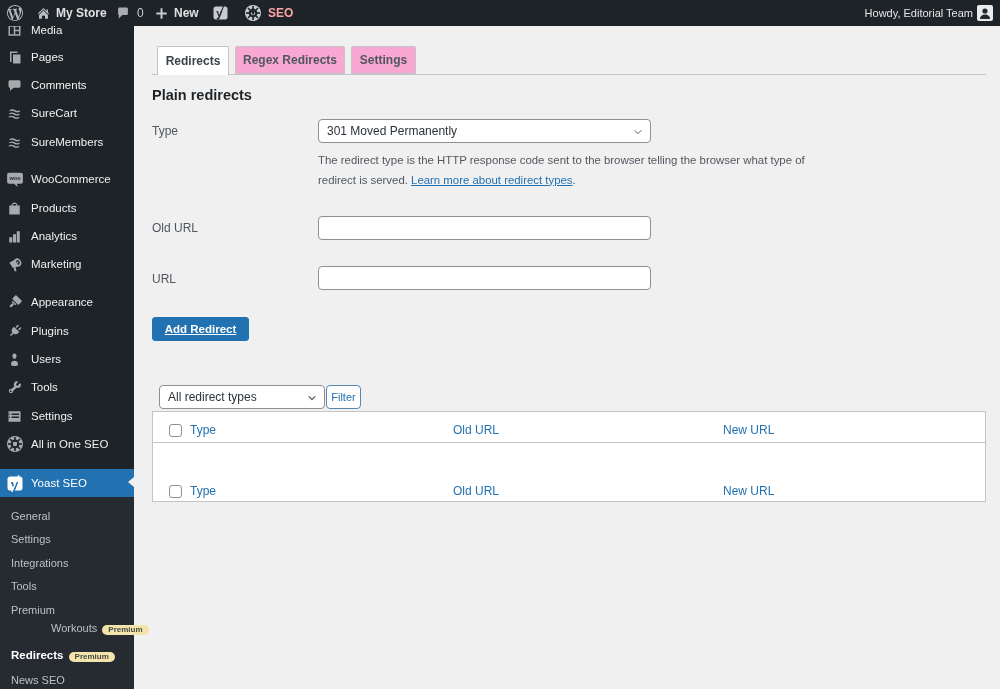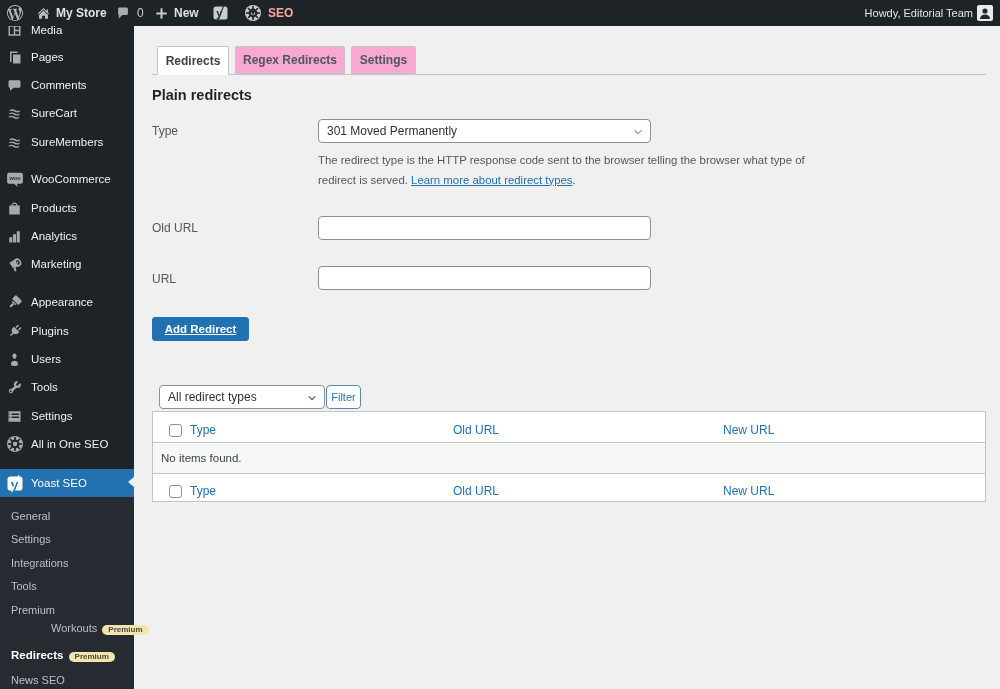--- a/index.html
+++ b/index.html
@@ -304,23 +304,20 @@
   </div>
   <div class="btn-secondary" style="left:192px; top:359px; width:35px; height:24px;">Filter</div>
 
   <div id="table">
     <div class="trow" style="top:0; height:31px; border-bottom:1px solid #c3c4c7;">
       <span class="cb" style="top:12px;"></span>
       <span class="thl" style="left:37px; top:12px;">Type</span>
       <span class="thl" style="left:300px; top:12px;">Old URL</span>
       <span class="thl" style="left:570px; top:12px;">New URL</span>
     </div>
-    <div class="trow" style="top:32px; height:30px; background:#f6f7f7; border-bottom:1px solid #c3c4c7;">
-      <span style="position:absolute; left:8px; top:8px; font-size:11.5px; line-height:12px; color:#3c434a;">No items found.</span>
-    </div>
     <div class="trow" style="top:63px; height:26px;">
       <span class="cb" style="top:10px;"></span>
       <span class="thl" style="left:37px; top:10px;">Type</span>
       <span class="thl" style="left:300px; top:10px;">Old URL</span>
       <span class="thl" style="left:570px; top:10px;">New URL</span>
     </div>
   </div>
 </div>
 
 </body></html>

